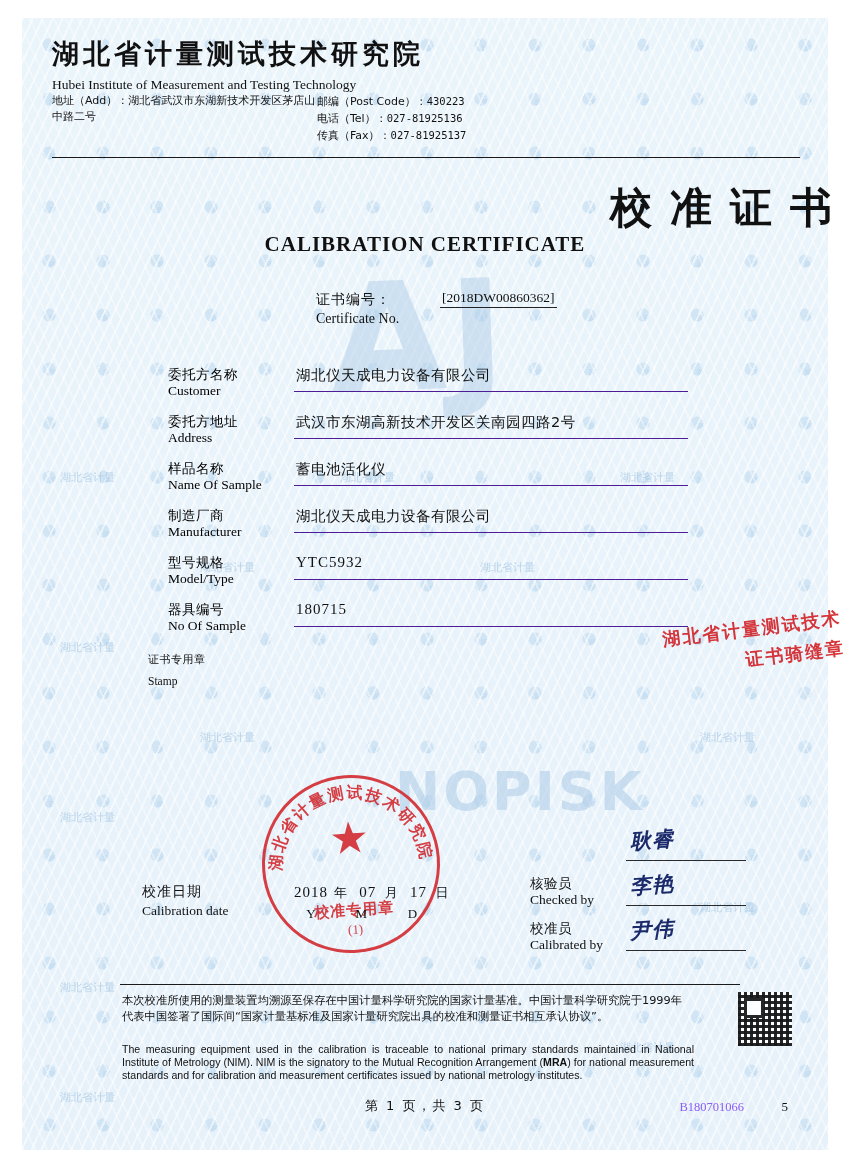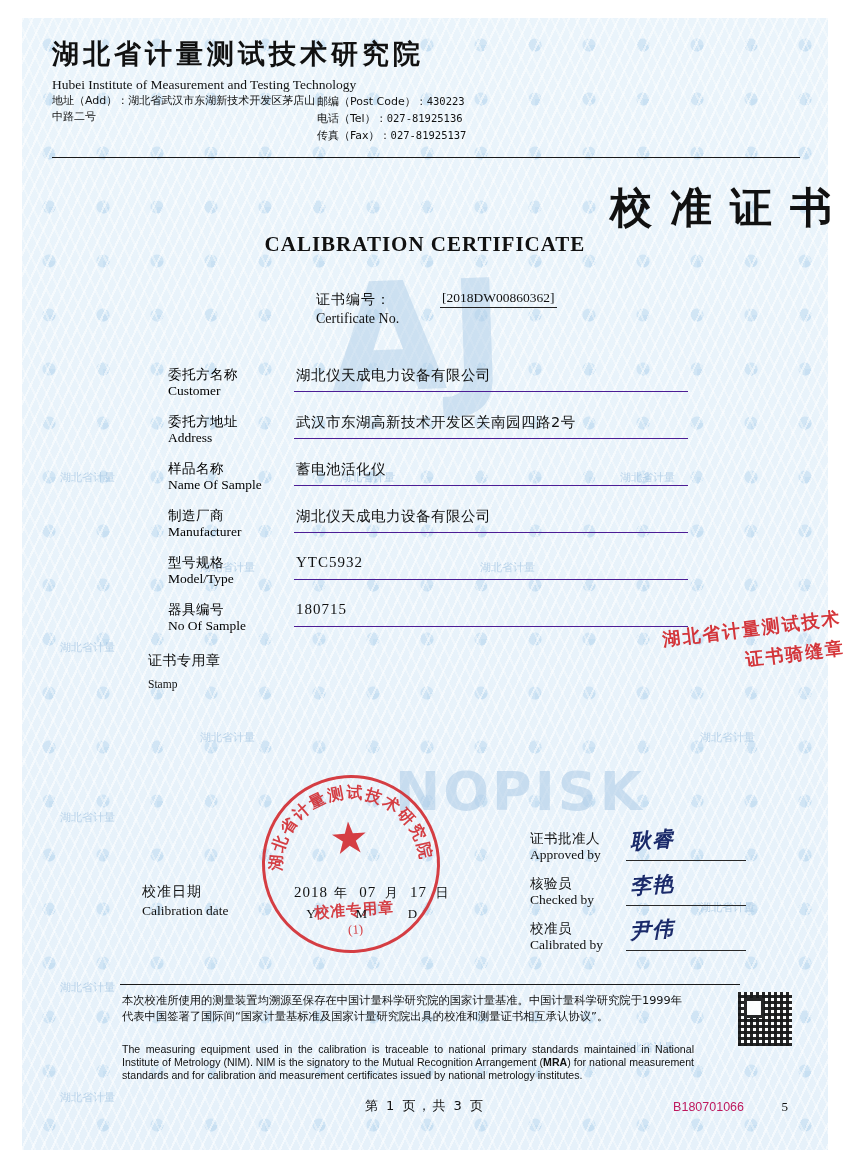--- a/index.html
+++ b/index.html
@@ -250,21 +250,21 @@
 
   
   .stamp-label {
     position: absolute;
     left: 148px;
     top: 652px;
     color: #111;
   }
   .stamp-label .cn {
     font-family: "DejaVu Sans", sans-serif;
-    font-size: 14px;
+    font-size: 11px;
     letter-spacing: 0.5px;
   }
   .stamp-label .en {
     font-family: "Liberation Serif", serif;
     font-size: 11.5px;
     margin-top: 8px;
   }
 
   
   .seal {
@@ -488,23 +488,23 @@
     text-align: center;
     font-family: "DejaVu Sans", sans-serif;
     font-size: 13px;
     letter-spacing: 2px;
     color: #111;
   }
   .docid {
     position: absolute;
     right: 106px;
     top: 1100px;
-    font-family: Liberation Sans, sans-serif;
+    font-family: Liberation Serif, serif;
     font-size: 12.5px;
-    color: #be185d;
+    color: #8b5cf6;
   }
   .sheetno {
     position: absolute;
     right: 62px;
     top: 1099px;
     font-family: "Liberation Serif", serif;
     font-size: 13px;
     color: #111;
   }
 </style>
@@ -647,24 +647,20 @@
   </div>
   <div class="date-ymd">
     <span class="seg" style="width:46px">Y</span>
     <span class="seg" style="width:48px">M</span>
     <span class="seg" style="width:48px">D</span>
   </div>
 
   <div class="sig-block">
 
     <div class="sig-row">
-      <div class="sig-label">
-        <div class="cn">证书批准人</div>
-        <div class="en">Approved by</div>
-      </div>
       <div class="sig-line"></div>
       <div class="sig-name">耿睿</div>
     </div>
 
     <div class="sig-row">
       <div class="sig-label">
         <div class="cn">核验员</div>
         <div class="en">Checked by</div>
       </div>
       <div class="sig-line"></div>

